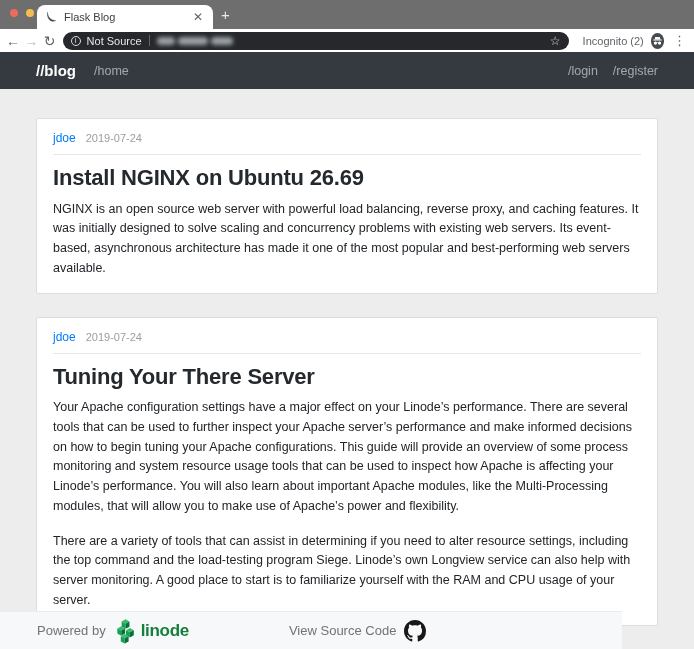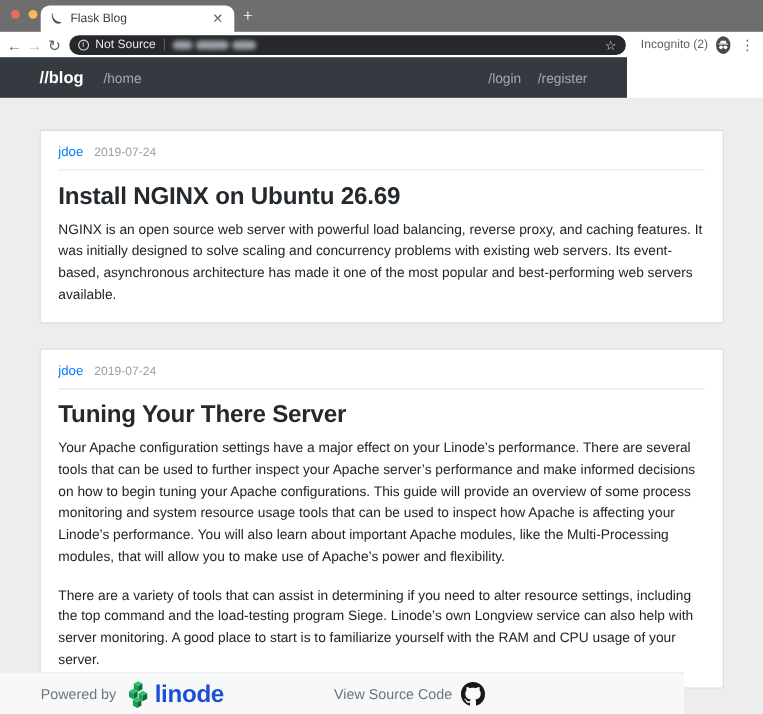--- a/index.html
+++ b/index.html
@@ -36,21 +36,21 @@
   .url-blur i { display:block; height:8px; border-radius:4px; background:#9aa0a6; }
   .url-blur .b1 { width:18px; } .url-blur .b2 { width:30px; } .url-blur .b3 { width:22px; }
   .omni-spacer { flex:1 1 auto; }
   .star-ic { font-size:12px; color:#dadce0; }
   .incog-label { font-size:11px; color:#5f6368; margin-left:14px; white-space:nowrap; }
   .incog-avatar { width:16px; height:16px; border-radius:50%; background:#46494d; margin-left:7px;
                   display:flex; align-items:center; justify-content:center; }
   .kebab { font-size:13px; color:#5f6368; margin-left:9px; margin-right:8px; }
 
   
-  .navbar { position:absolute; top:52px; left:0; width:570px; height:37px; background:#343a40;
+  .navbar { position:absolute; top:52px; left:0; width:694px; height:37px; background:#343a40;
             display:flex; align-items:center; padding:0 36px; }
   .brand { color:#ffffff; font-size:15px; font-weight:bold; }
   .nav-link { color:rgba(255,255,255,0.55); font-size:12.5px; text-decoration:none; }
   .nav-left { margin-left:18px; }
   .nav-spacer { flex:1 1 auto; }
   .nav-right { margin-left:15px; }
 
   
   .page { position:absolute; top:89px; left:0; width:694px; height:560px; background:#ededed;
           overflow:hidden; }
@@ -63,21 +63,21 @@
   .post-title { color:#24292e; font-size:22px; font-weight:600; letter-spacing:-0.2px;
                 line-height:1.3; margin:9px 0 3px; text-decoration:none; display:block; }
   .post-par { color:#212529; font-size:12.5px; line-height:1.58; margin-top:7px; }
   .post-par + .post-par { margin-top:15px; }
 
   
   .footer { position:absolute; left:0; bottom:0; width:622px; height:38px; background:#f7f8f9;
             border-top:1px solid #ebebeb; display:flex; align-items:center; padding-left:37px; }
   .muted { color:#6f7478; font-size:13px; }
   .linode-logo { display:flex; align-items:center; margin-left:9px; }
-  .linode-word { font-size:22px; font-weight:bold; color:#1d4ed8; margin-left:4px; letter-spacing:-0.3px; }
+  .linode-word { font-size:17px; font-weight:bold; color:#15803d; margin-left:4px; letter-spacing:-0.3px; }
   .viewsrc { margin-left:100px; }
   .gh-ic { margin-left:8px; display:flex; align-items:center; }
 </style>
 </head>
 <body>
 
 <div class="screen">
 
   <div class="tabstrip">
     <span class="traffic tl-red"></span>

